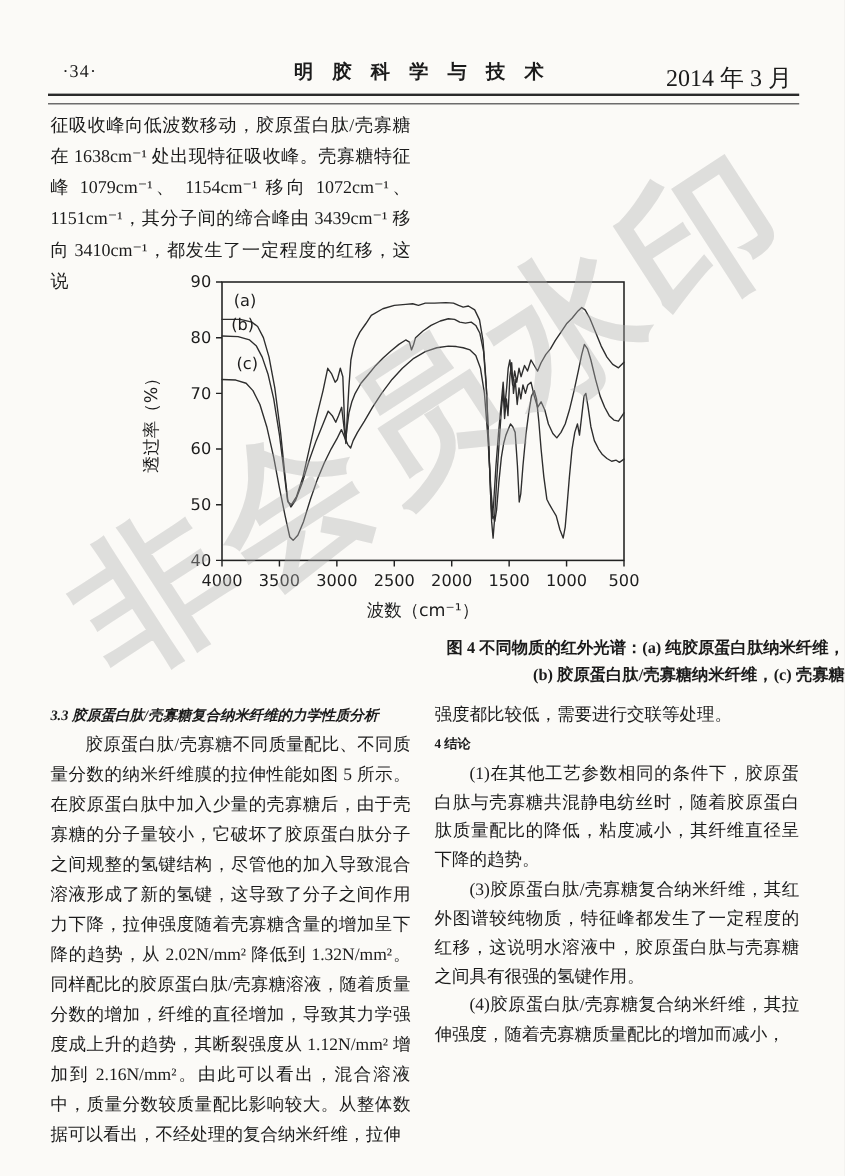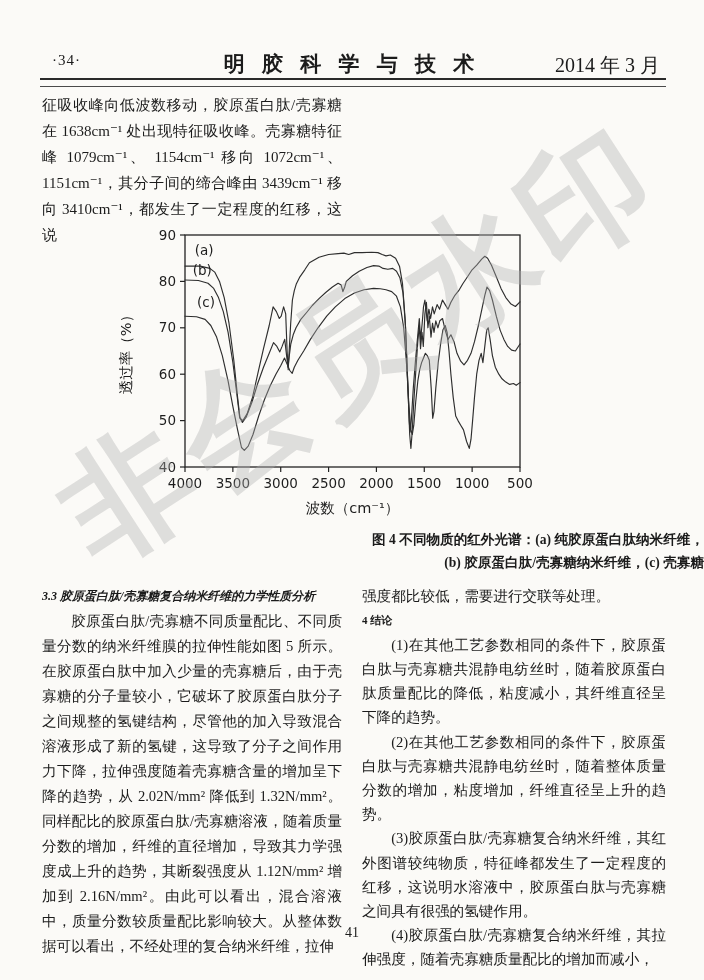--- a/index.html
+++ b/index.html
@@ -2,21 +2,21 @@
 <html><head>
 <meta charset="utf-8">
 <style>
   html,body{margin:0;padding:0;background:#e8e6e2;}
   .page{
     position:relative; width:704px; height:980px; margin:0 auto;
     background:#fbfaf7; color:#1b1b1b; overflow:hidden;
     font-family:"Liberation Serif","DejaVu Serif",serif;
   }
   .hdr-left{position:absolute;left:52px;top:52px;font-size:15px;letter-spacing:1px;}
-  .hdr-center{position:absolute;left:0;right:0;top:50px;text-align:center;font-size:21px;font-weight:bold;letter-spacing:6px;}
+  .hdr-center{position:absolute;left:0;right:0;top:50px;text-align:center;font-size:16px;font-weight:bold;letter-spacing:6px;}
   .hdr-right{position:absolute;right:44px;top:52px;font-size:20px;}
   .hdr-rule{position:absolute;left:40px;right:38px;top:78px;height:6px;border-top:2.5px solid #2a2a2a;border-bottom:1px solid #4a4a4a;}
   .col{position:absolute;text-align:justify;font-size:15px;line-height:26px;}
   .col p{margin:0;}
   .indent{text-indent:2em;}
   .b-col{position:absolute;text-align:justify;font-size:14.6px;line-height:24.6px;}
   .b-col p{margin:0;}
   .sec-h{font-weight:bold;font-style:italic;font-size:12px;line-height:25px;margin:0;}
   .concl-h{font-weight:bold;font-size:11px;line-height:24.6px;margin:0;}
   .caption{position:absolute;left:0;right:0;top:528px;text-align:right;font-weight:bold;font-size:13.6px;line-height:23px;}
@@ -95,19 +95,17 @@
 
   <div class="b-col" style="left:42px;top:584px;width:300px;line-height:25px;">
     <p class="sec-h">3.3  胶原蛋白肽/壳寡糖复合纳米纤维的力学性质分析</p>
     <p class="indent">胶原蛋白肽/壳寡糖不同质量配比、不同质量分数的纳米纤维膜的拉伸性能如图 5 所示。在胶原蛋白肽中加入少量的壳寡糖后，由于壳寡糖的分子量较小，它破坏了胶原蛋白肽分子之间规整的氢键结构，尽管他的加入导致混合溶液形成了新的氢键，这导致了分子之间作用力下降，拉伸强度随着壳寡糖含量的增加呈下降的趋势，从 2.02N/mm² 降低到 1.32N/mm²。同样配比的胶原蛋白肽/壳寡糖溶液，随着质量分数的增加，纤维的直径增加，导致其力学强度成上升的趋势，其断裂强度从 1.12N/mm² 增加到 2.16N/mm²。由此可以看出，混合溶液中，质量分数较质量配比影响较大。从整体数据可以看出，不经处理的复合纳米纤维，拉伸</p>
   </div>
 
   <div class="b-col" style="left:362px;top:584px;width:304px;line-height:24.2px;">
     <p>强度都比较低，需要进行交联等处理。</p>
     <p class="concl-h">4  结论</p>
     <p class="indent">(1)在其他工艺参数相同的条件下，胶原蛋白肽与壳寡糖共混静电纺丝时，随着胶原蛋白肽质量配比的降低，粘度减小，其纤维直径呈下降的趋势。</p>
-    <p class="indent">(2)在其他工艺参数相同的条件下，胶原蛋白肽与壳寡糖共混静电纺丝时，随着整体质量分数的增加，粘度增加，纤维直径呈上升的趋势。</p>
     <p class="indent">(3)胶原蛋白肽/壳寡糖复合纳米纤维，其红外图谱较纯物质，特征峰都发生了一定程度的红移，这说明水溶液中，胶原蛋白肽与壳寡糖之间具有很强的氢键作用。</p>
     <p class="indent">(4)胶原蛋白肽/壳寡糖复合纳米纤维，其拉伸强度，随着壳寡糖质量配比的增加而减小，</p>
   </div>
 
-  <div class="pageno">41</div>
 </div>
 
 </body></html>

